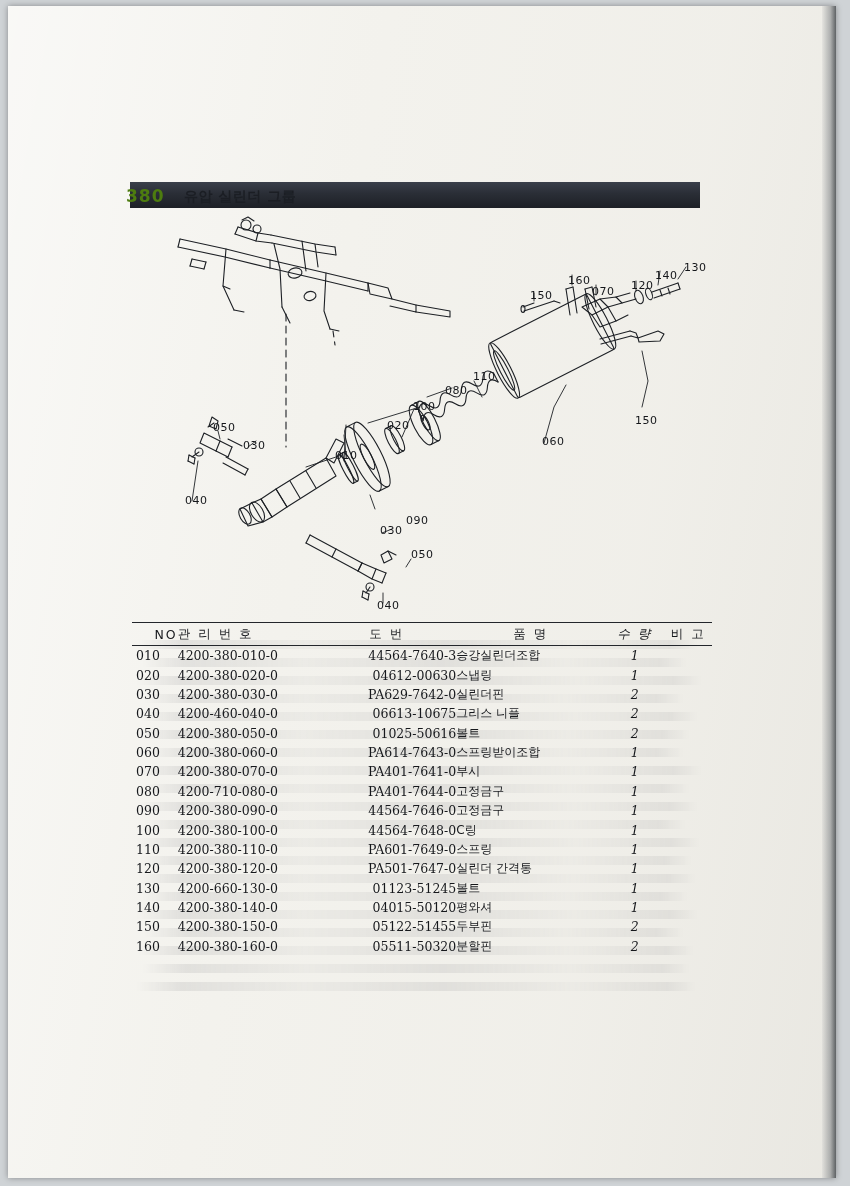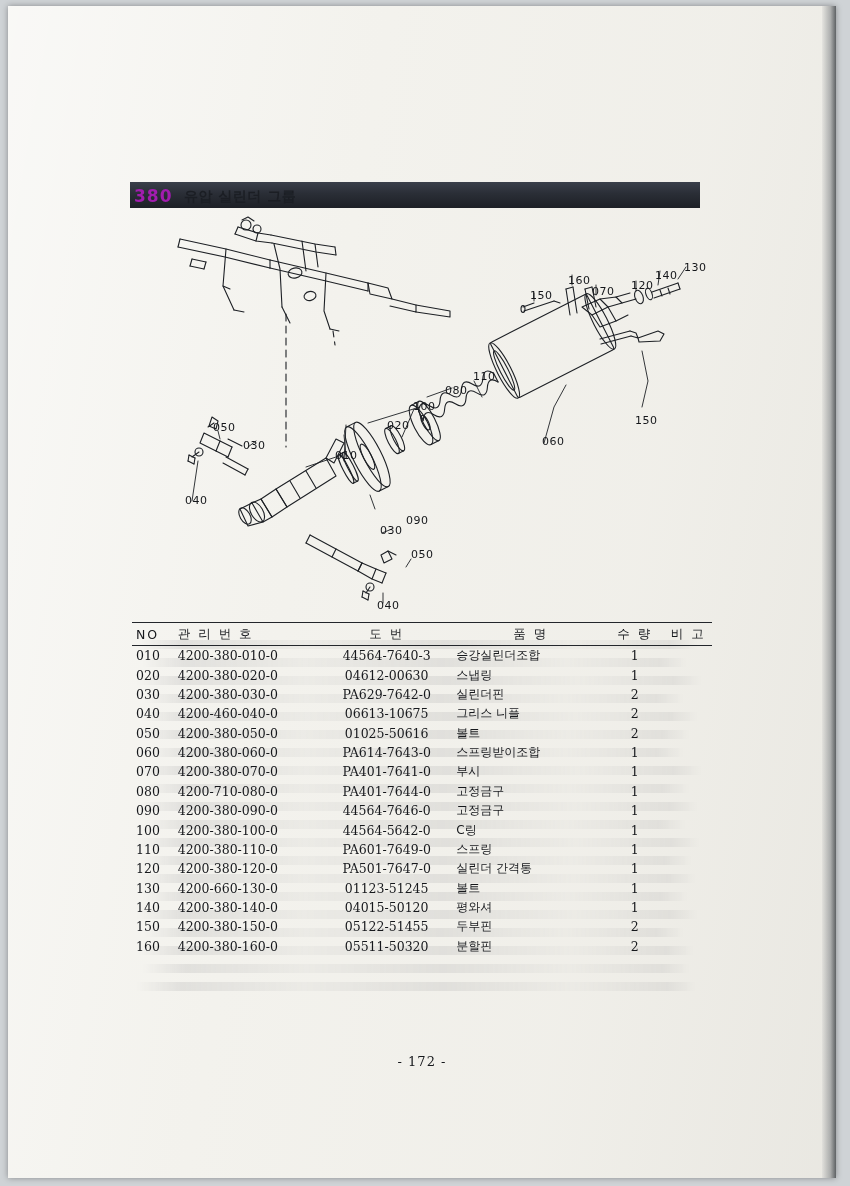--- a/index.html
+++ b/index.html
@@ -40,27 +40,27 @@
   .title-bar {
     position: absolute;
     left: 122px;
     top: 176px;
     width: 570px;
     height: 26px;
     background: linear-gradient(180deg,#3a3f4a 0%, #2a2e36 45%, #1d2026 100%);
   }
   .title-num {
     position: absolute;
-    left: 126px;
+    left: 118px;
     top: 180px;
     font-family: "DejaVu Sans", sans-serif;
     font-weight: bold;
     font-size: 17px;
     letter-spacing: 1px;
-    color: #a21caf;
+    color: #4d7c0f;
   }
   .title-text {
     position: absolute;
     left: 176px;
     top: 182px;
     font-family: "DejaVu Sans", sans-serif;
     font-weight: bold;
     font-size: 14px;
     color: #1b1e24;
     letter-spacing: 0.5px;
@@ -111,26 +111,26 @@
     border-bottom: none;
     padding-top: 3px;
     padding-bottom: 2px;
   }
   table.parts td {
     padding: 1.2px 0;
     white-space: nowrap;
   }
   .c-no     { width: 42px;  text-align: left; padding-left: 4px !important; }
   .c-mng    { width: 140px; text-align: left; }
-  .c-dwg    { width: 140px; text-align: center; }
+  .c-dwg    { width: 140px; text-align: right; }
   .c-name   { width: 150px; text-align: left; }
-  .c-qty    { width: 60px;  text-align: center; }
+  .c-qty    { width: 60px;  text-align: center; font-style: italic; }
   .c-rem    { width: 48px;  text-align: center; }
 
-  .th-no    { text-align: left; padding-left: 4px !important; margin-left: 30px; }
+  .th-no    { text-align: right; padding-left: 4px !important; margin-left: 30px; }
   .th-mng   { }
   .th-dwg   { text-align: center; }
   .th-name  { text-align: center; }
   .th-qty   { text-align: center; }
   .th-rem   { text-align: center; }
 
   .korean { font-family: "DejaVu Sans", sans-serif; font-size: 12px; }
 
   
   .ghost-layer {
@@ -502,21 +502,21 @@
               <td class="c-no">090</td>
               <td class="c-mng">4200-380-090-0</td>
               <td class="c-dwg">44564-7646-0</td>
               <td class="c-name korean">고정금구</td>
               <td class="c-qty">1</td>
               <td class="c-rem"></td>
             </tr>
           <tr>
               <td class="c-no">100</td>
               <td class="c-mng">4200-380-100-0</td>
-              <td class="c-dwg">44564-5642-0</td>
+              <td class="c-dwg">44564-7648-0</td>
               <td class="c-name korean">C링</td>
               <td class="c-qty">1</td>
               <td class="c-rem"></td>
             </tr>
           <tr>
               <td class="c-no">110</td>
               <td class="c-mng">4200-380-110-0</td>
               <td class="c-dwg">PA601-7649-0</td>
               <td class="c-name korean">스프링</td>
               <td class="c-qty">1</td>
@@ -559,17 +559,16 @@
               <td class="c-mng">4200-380-160-0</td>
               <td class="c-dwg">05511-50320</td>
               <td class="c-name korean">분할핀</td>
               <td class="c-qty">2</td>
               <td class="c-rem"></td>
             </tr>
         </tbody>
       </table>
     </div>
 
-    <div class="footer">- 172 -</div>
 
     <div class="binding"></div>
   </div>
 </div>
 
 </body></html>

